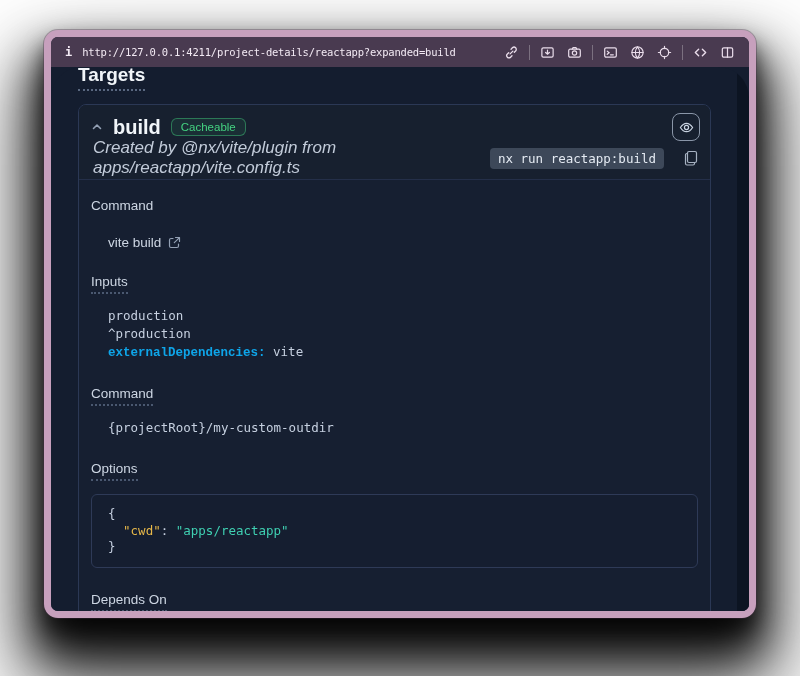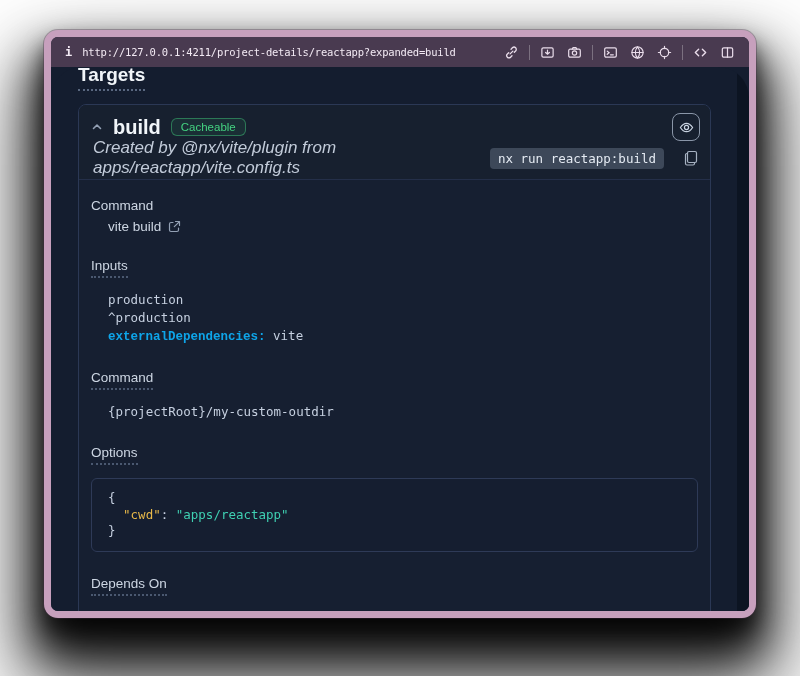--- a/index.html
+++ b/index.html
@@ -65,21 +65,21 @@
 
   
   .card-body { padding:16px 12px 26px 12px; }
   .sec-label { font-size:13.5px; color:#cdd6e3; display:inline-block; }
   .sec-label.dotted { border-bottom:2px dotted #4a5870; padding-bottom:3px; }
   .sec { margin-bottom:0; }
   .sec + .sec { margin-top:22px; }
   .sec-vals { margin-top:13px; padding-left:17px; }
   .mono { font-family:"DejaVu Sans Mono", monospace; font-size:12.5px;
     color:#c6d0e0; line-height:18px; }
-  .cmd-line { display:flex; align-items:center; gap:7px; margin-top:5px;
+  .cmd-line { display:flex; align-items:center; gap:7px; margin-top:21px;
     padding-left:17px; font-size:13.5px; color:#cdd6e3; cursor:pointer; }
   .ext-icon { width:13px; height:13px; color:#93a0b4; }
   .ext-icon svg { width:100%; height:100%; display:block; }
   .kv-key { font-weight:bold; color:#0ea5e9;font-family:Liberation Mono, monospace; }
 
   .code-block { margin-top:13px; border:1px solid #2e3a57; border-radius:6px;
     padding:11px 16px; background:#151e30; }
   .code-block .line { font-family:"DejaVu Sans Mono", monospace; font-size:12.5px;
     line-height:16.5px; color:#c6d0e0; white-space:pre; }
   .tok-key { color:#e8b949; }

